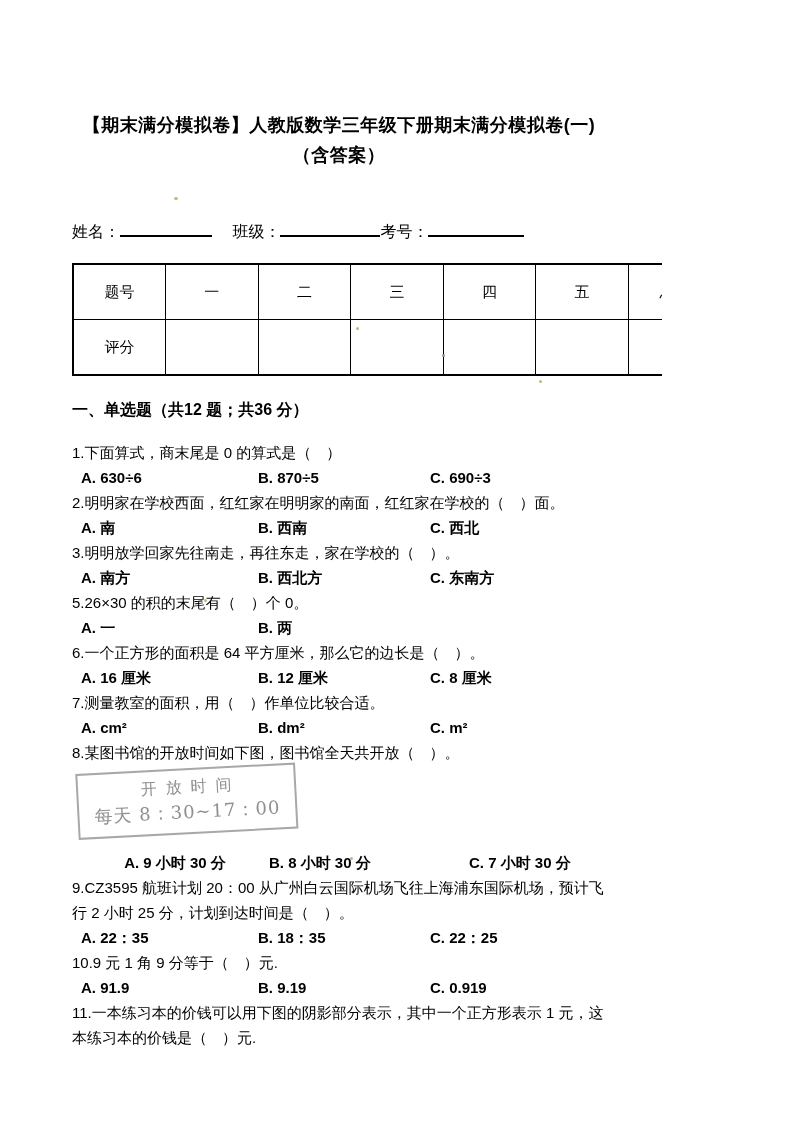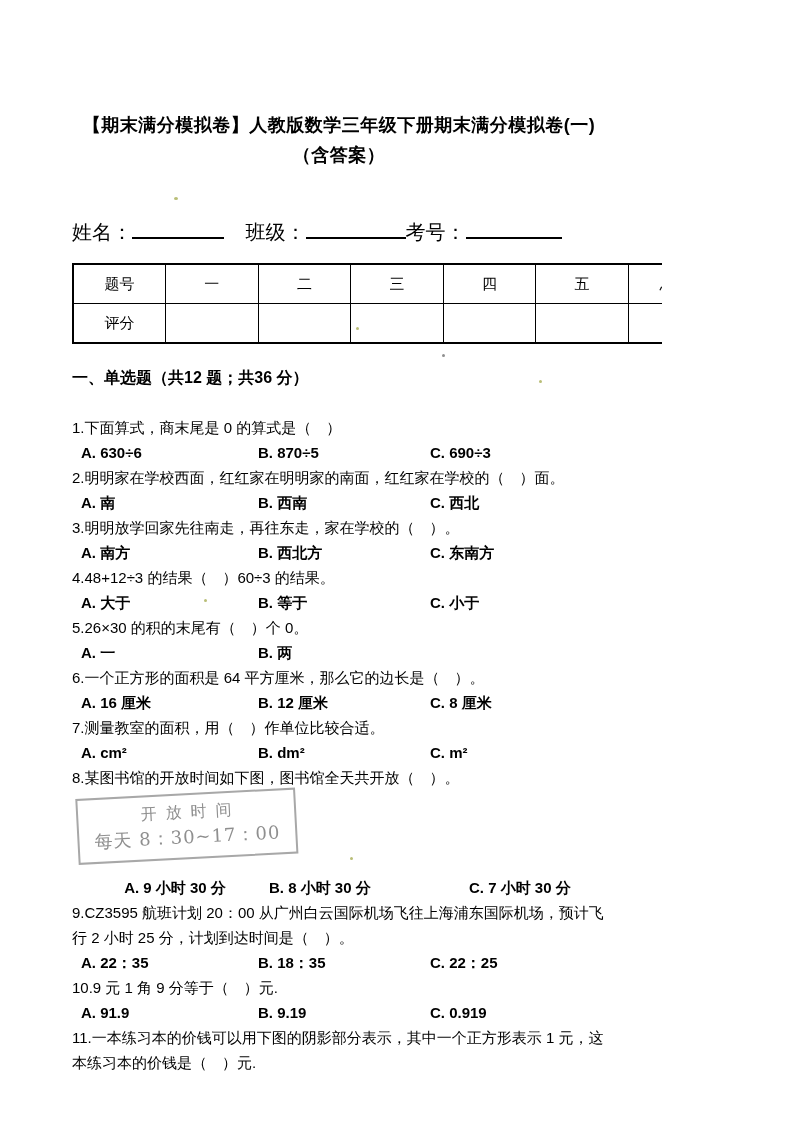--- a/index.html
+++ b/index.html
@@ -15,21 +15,21 @@
   .title{
     margin:0;
     font-size:18px;
     font-weight:700;
     line-height:30px;
     text-align:center;
     letter-spacing:.5px;
   }
   .info{
     margin-top:50px;
-    font-size:20px;
+    font-size:16px;
     line-height:24px;
     white-space:nowrap;
   }
   .blank{
     display:inline-block;
     border-bottom:2px solid #000;
     height:14px;
     vertical-align:baseline;
   }
   .b1{width:92px;margin-right:16px;}
@@ -40,29 +40,29 @@
     table-layout:fixed;
     width:650px;
     margin-top:19px;
     border:2px solid #000;
     font-size:15px;
   }
   table.score td{
     border:1px solid #000;
     height:22px;
     text-align:center;
-    padding:8px;
+    padding:16px;
   }
   .sec{
     margin-top:23px;
     font-size:16px;
     font-weight:700;
     line-height:21px;
   }
-  .qs{margin-top:27px;font-size:15px;}
+  .qs{margin-top:20px;font-size:15px;}
   .qt{line-height:25px;}
   .opts{display:flex;line-height:25px;padding-left:9px;font-weight:bold;}
   .oA{width:177px;}
   .oB{width:172px;}
   .oC{flex:1;}
   .opts.wide .oA{width:188px;text-align:center;}
   .opts.wide .oB{width:200px;}
   .signbox{
     width:216px;height:62px;
     border:2px solid #a8a8a8;
@@ -144,28 +144,20 @@
 
     <div>
       <div class="qt">3.明明放学回家先往南走，再往东走，家在学校的（　）。</div>
       <div class="opts">
         <span class="oA">A. 南方</span>
         <span class="oB">B. 西北方</span>
         <span class="oC">C. 东南方</span>
       </div>
     </div>
 
-    <div>
-      <div class="qt">4.48+12÷3 的结果（　）60÷3 的结果。</div>
-      <div class="opts">
-        <span class="oA">A. 大于</span>
-        <span class="oB">B. 等于</span>
-        <span class="oC">C. 小于</span>
-      </div>
-    </div>
 
     <div>
       <div class="qt">5.26×30 的积的末尾有（　）个 0。</div>
       <div class="opts">
         <span class="oA">A. 一</span>
         <span class="oB">B. 两</span>
       </div>
     </div>
 
     <div>

